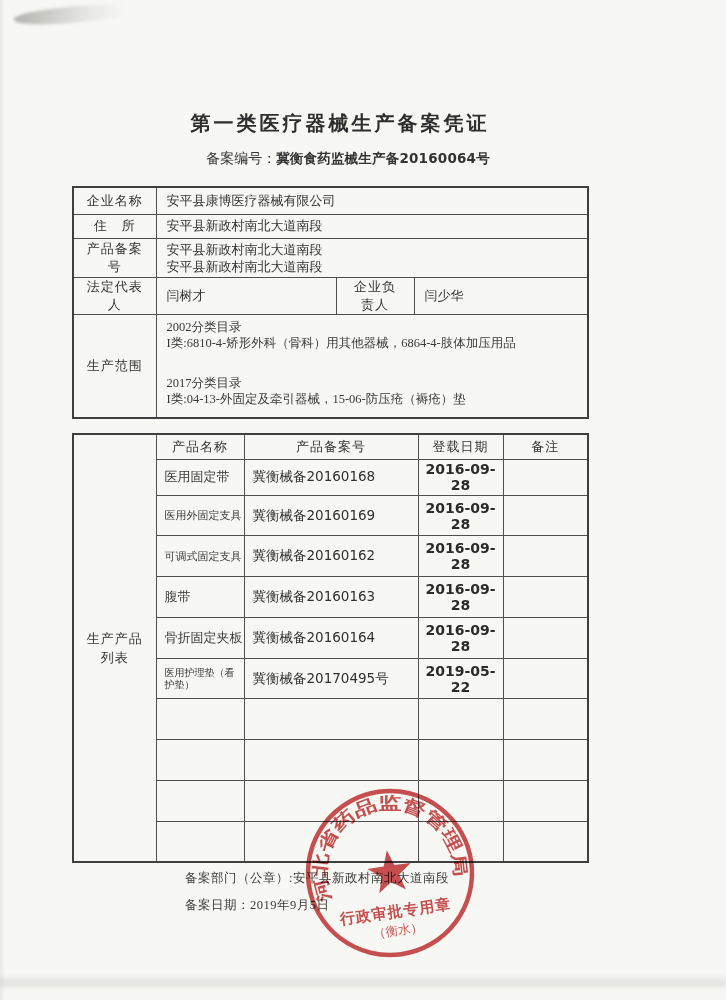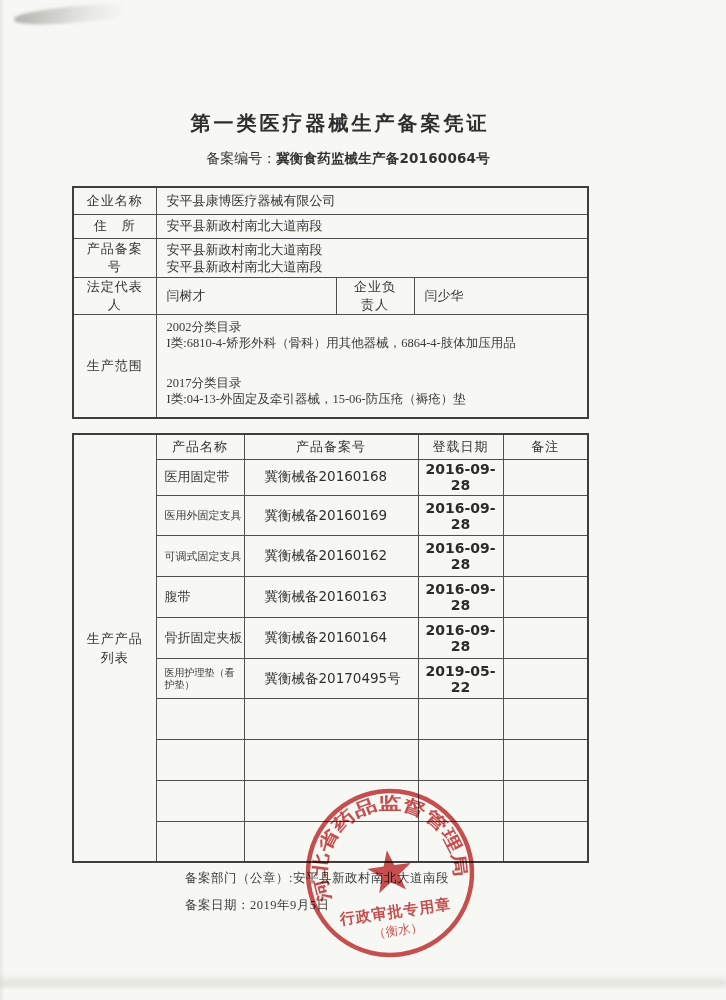--- a/index.html
+++ b/index.html
@@ -52,21 +52,21 @@
   .val .line{line-height:17px;}
   .scope{padding:4px 6px 0 10px;vertical-align:top;}
   .scope .line{line-height:16px;font-size:12.5px;}
   .scope .gap{height:24px;}
   .t2 th{font-weight:normal;text-align:center;vertical-align:middle;letter-spacing:1px;color:#333;}
   .t2 td{vertical-align:middle;}
   .pname{padding-left:8px;text-align:left;}
   .pname.mid{font-size:11px;letter-spacing:0;}
   .pname.sm{font-size:10px;line-height:12px;}
   .prec{
-    padding-left:20px;text-align:left;
+    padding-left:8px;text-align:left;
     font-family:"DejaVu Sans","Liberation Sans",sans-serif;font-size:13.5px;font-weight:500;color:#2f2f2f;
   }
   .pdate{
     text-align:center;
     font-family:"DejaVu Sans","Liberation Sans",sans-serif;font-size:14px;font-weight:600;color:#2b2b2b;
   }
   .section-lbl div{line-height:19px;letter-spacing:1px;}
   .footer{
     position:absolute;left:185px;top:869px;font-size:12.5px;color:#3a3a3a;
   }

